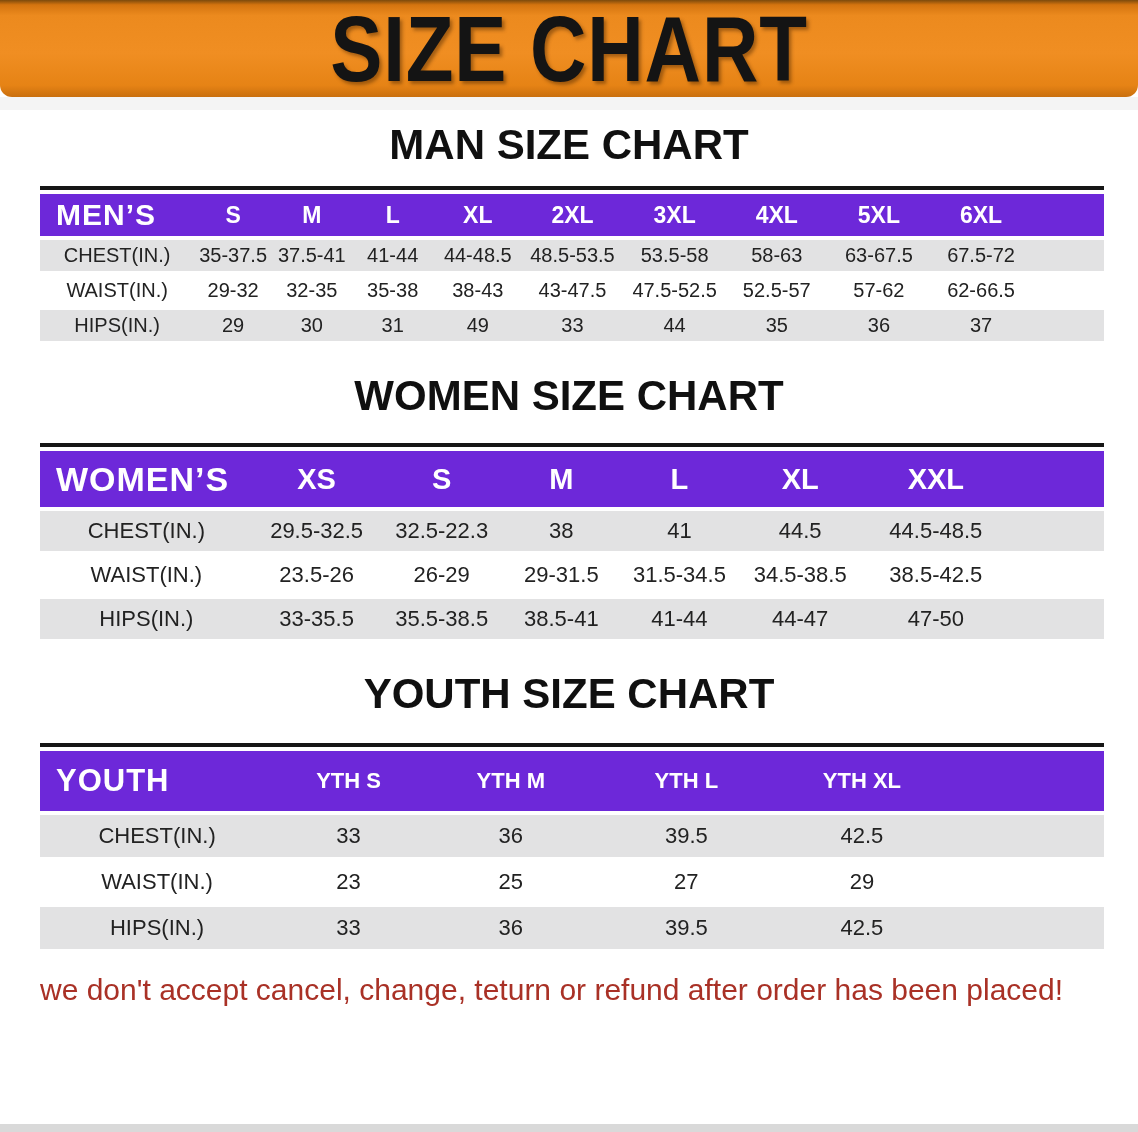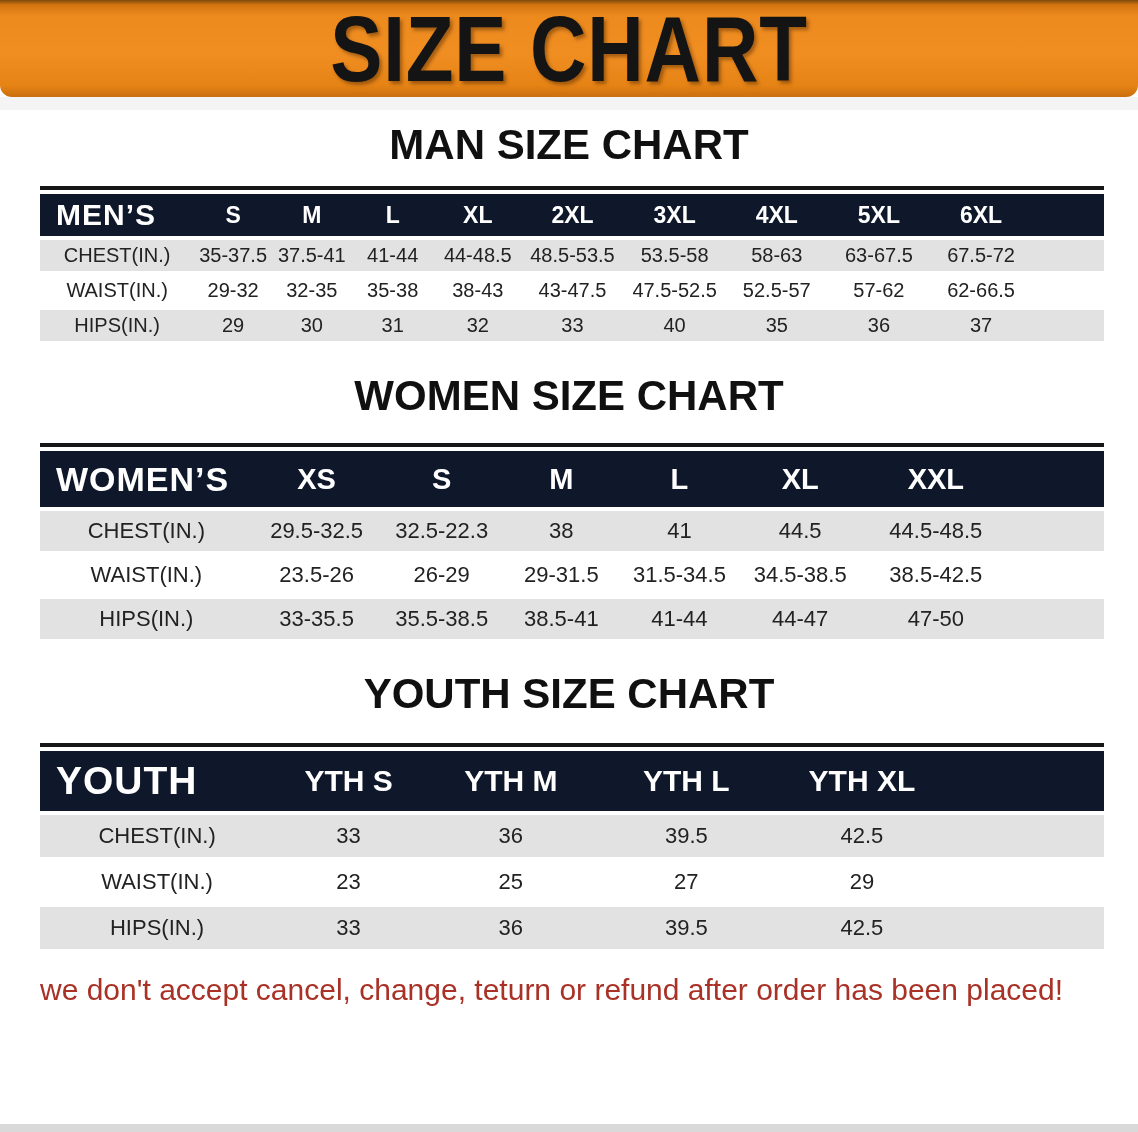--- a/index.html
+++ b/index.html
@@ -36,37 +36,37 @@
   .wrap-women { margin-top: 24px; }
   .wrap-youth { margin-top: 26px; }
   table.size-table {
     width: 100%; table-layout: fixed;
     border-collapse: separate; border-spacing: 0 4px;
   }
   .size-table th, .size-table td {
     padding: 0; text-align: center; vertical-align: middle;
     overflow: hidden; white-space: nowrap;
   }
-  .size-table thead th { background: #0f172a; color: #ffffff; font-weight: 700; }
+  .size-table thead th { background: #6d28d9; color: #ffffff; font-weight: 700; }
   .size-table thead th.row-label-head {
     text-align: left; padding-left: 16px; font-weight: 800; letter-spacing: 1px;
   }
   .size-table tbody td { color: #222222; font-weight: 400; background: #ffffff; }
   .size-table tbody tr:nth-child(odd) td { background: #e2e2e3; }
 
   .table--men thead th { height: 42px; font-size: 23px; }
   .table--men thead th.row-label-head { font-size: 30px; }
   .table--men tbody td { height: 31px; font-size: 20px; }
 
   .table--women thead th { height: 56px; font-size: 29px; }
   .table--women thead th.row-label-head { font-size: 34px; }
   .table--women tbody td { height: 40px; font-size: 22px; }
 
-  .table--youth thead th { height: 60px; font-size: 30px; }
-  .table--youth thead th.row-label-head { font-size: 39px; margin-left: 28px; }
+  .table--youth thead th { height: 60px; font-size: 22px; }
+  .table--youth thead th.row-label-head { font-size: 31px; margin-left: 28px; }
   .table--youth tbody td { height: 42px; font-size: 22px; }
 
   .footnote {
     margin: 14px 0 0 40px; color: #a93126;
     font-size: 30px; line-height: 45px; letter-spacing: 0;
   }
   .bottom-strip {
     position: absolute; bottom: 0; left: 0; right: 0;
     height: 8px; background: #d9d9d9;
   }
@@ -136,23 +136,23 @@
         <td>52.5-57</td>
         <td>57-62</td>
         <td>62-66.5</td>
         <td></td>
       </tr>
       <tr>
         <td>HIPS(IN.)</td>
         <td>29</td>
         <td>30</td>
         <td>31</td>
-        <td>32</td>
+        <td>49</td>
         <td>33</td>
-        <td>40</td>
+        <td>44</td>
         <td>35</td>
         <td>36</td>
         <td>37</td>
         <td></td>
       </tr>
     </tbody>
   </table>
 </div>
 
 <div class="section-heading heading-women">WOMEN SIZE CHART</div>

